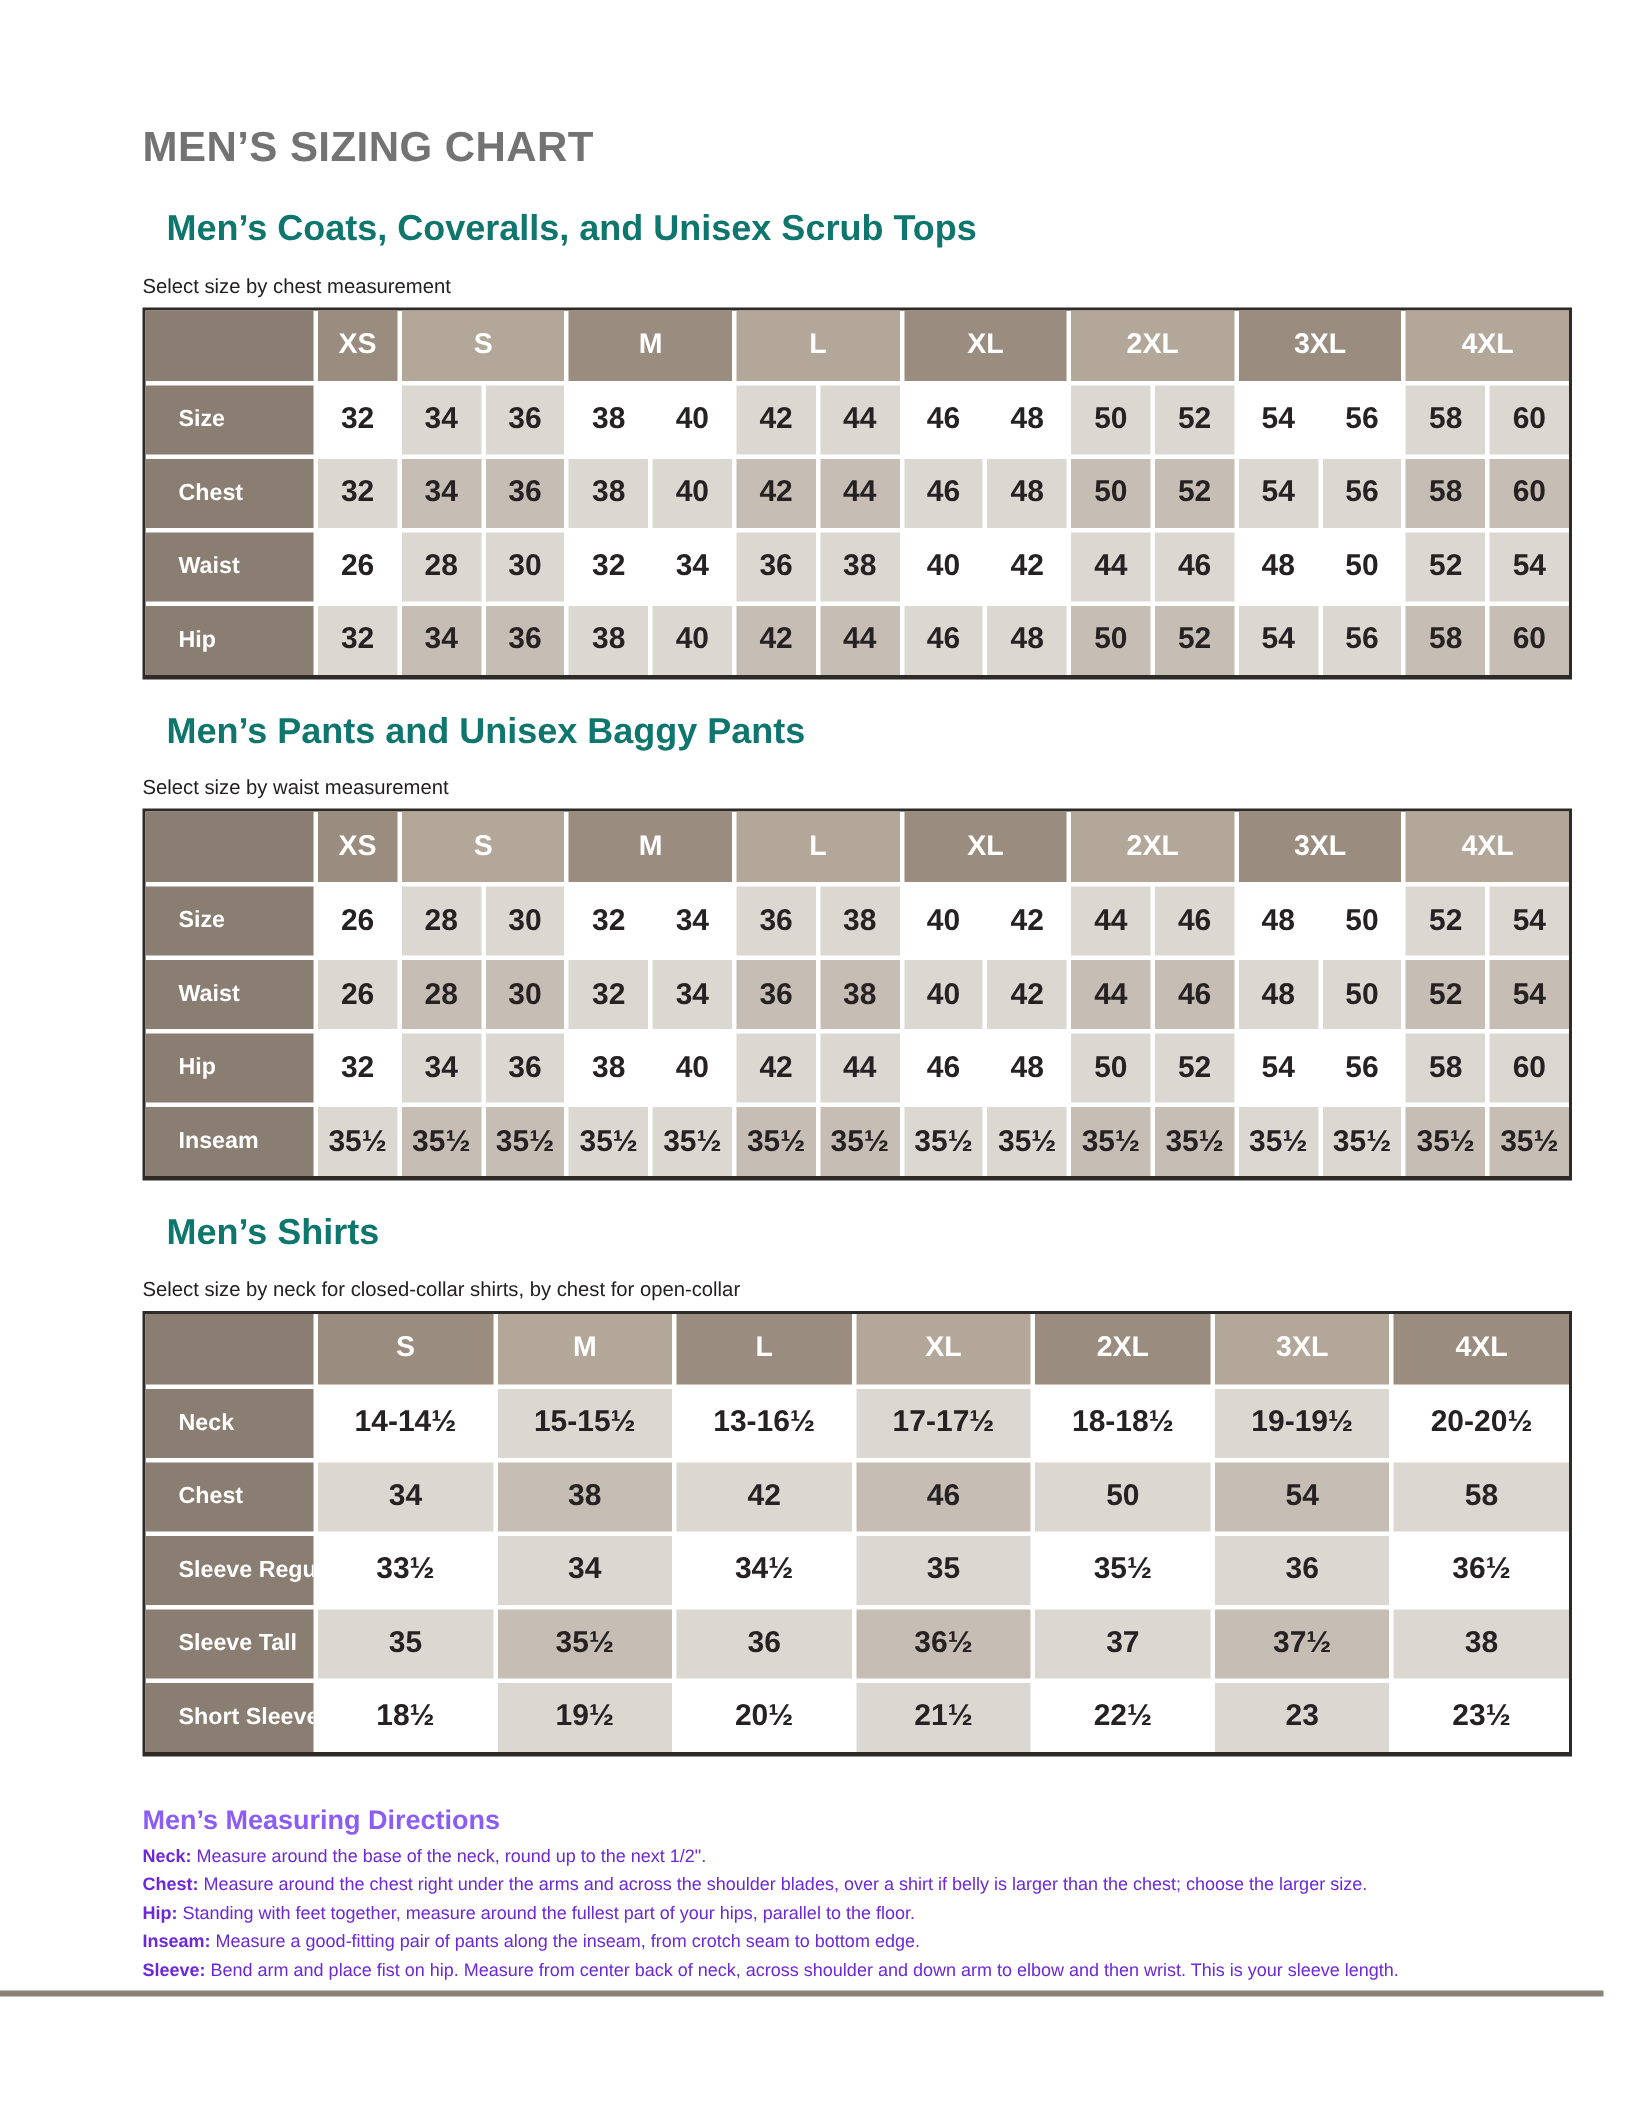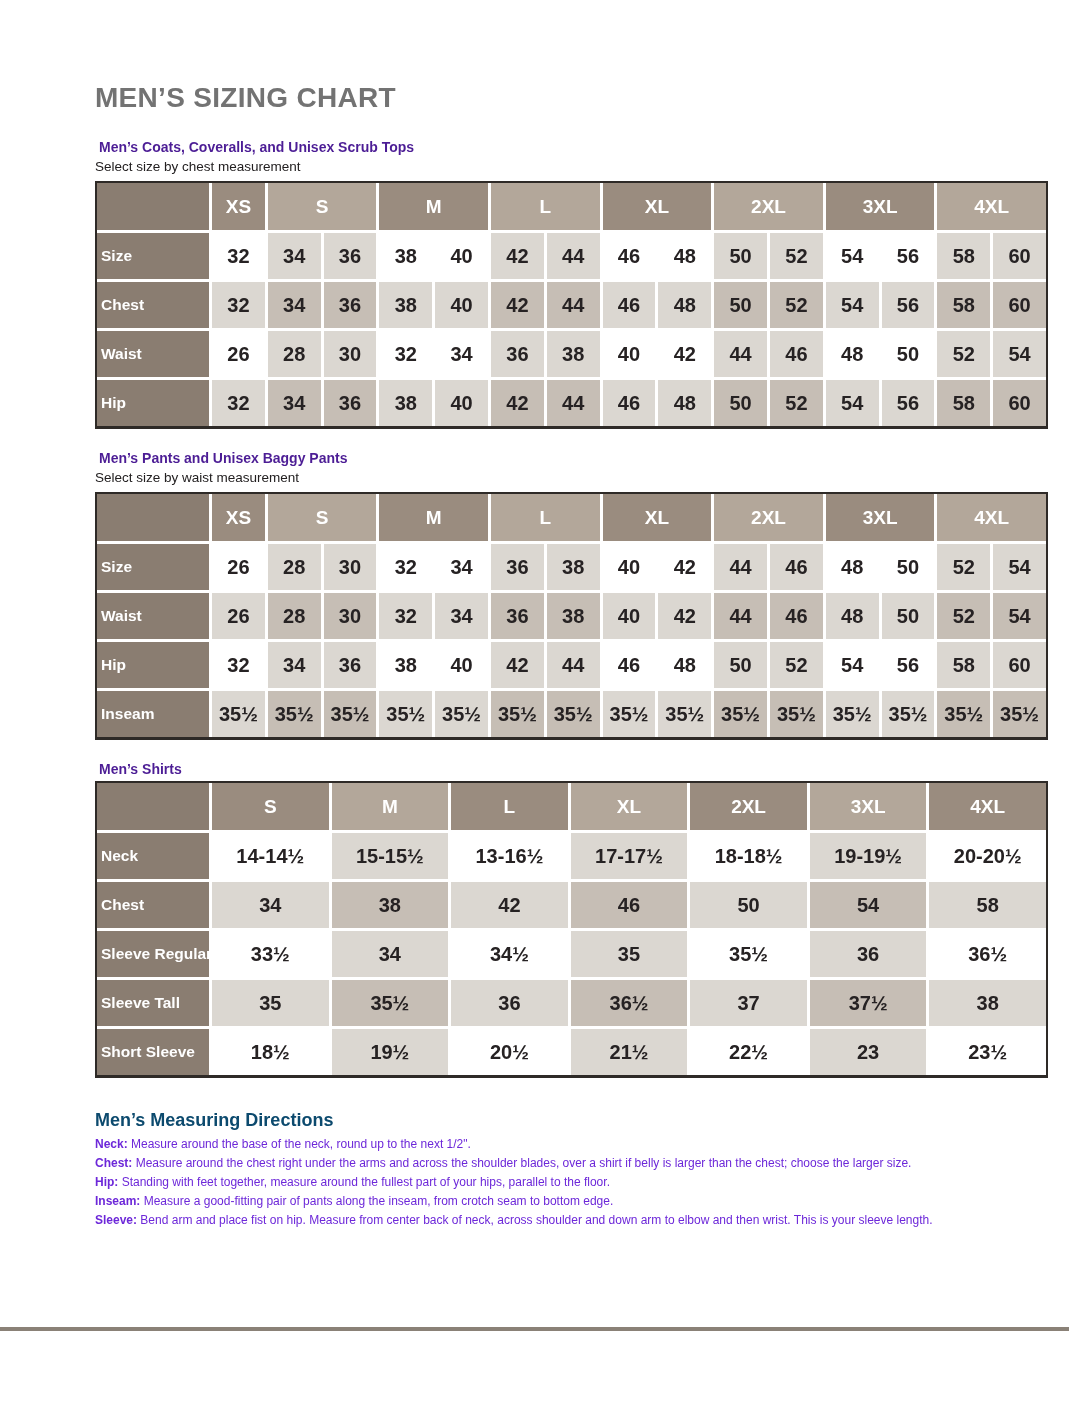--- a/index.html
+++ b/index.html
@@ -19,25 +19,25 @@
     font-size: 28px;
     font-weight: 700;
     letter-spacing: 0.3px;
     color: #737373;
     line-height: 1;
     margin: 0 0 27px 0;
   }
 
   .table-section { margin-bottom: 21px; }
   h2.section-heading {
-    font-size: 14px;
+    font-size: 24px;
     font-weight: 700;
-    color: #4c1d95;
+    color: #0f766e;
     line-height: 1.15;
-    margin: 4px;
+    margin: 16px;
   }
   .section-subtitle {
     font-size: 13.5px;
     color: #232021;
     margin: 1px 0 7px 0;
   }
 
   .table-grid {
     display: grid;
     gap: 3px;
@@ -53,36 +53,36 @@
     font-weight: 700;
     font-size: 20px;
     color: #262223;
     overflow: hidden;
   }
   .tg-corner { background: #8a7d71; }
   .tg-label {
     background: #8a7d71;
     color: #ffffff;
     justify-content: flex-start;
-    padding-left: 4px;
+    padding-left: 22px;
     font-size: 15.5px;
     white-space: nowrap;
   }
   .tg-header { color: #ffffff; font-size: 19px; }
   .hdr-dark  { background: #9a8c7f; }
   .hdr-light { background: #b3a79a; }
   .cell-0 { background: #ffffff; }
   .cell-1 { background: #dbd7d1; }
   .cell-2 { background: #c6beb5; }
 
   .directions { margin-top: 32px; width: 897px; }
   h2.directions-heading {
     font-size: 18px;
     font-weight: 700;
-    color: #0c4a6e;
+    color: #8b5cf6;
     margin: 0 0 4px 0;
   }
   .dir-line {
     font-size: 12px;
     line-height: 19px;
     color: #6d28d9;
   }
   .dir-line strong { font-weight: 700; }
 
   .bottom-rule {
@@ -257,20 +257,21 @@
           <div class="tg-cell cell-2">35½</div>
           <div class="tg-cell cell-1">35½</div>
           <div class="tg-cell cell-1">35½</div>
           <div class="tg-cell cell-2">35½</div>
           <div class="tg-cell cell-2">35½</div>
         </div>
     </section>
 
     <section class="table-section">
       <h2 class="section-heading">Men’s Shirts</h2>
+      <div class="section-subtitle">Select size by neck for closed-collar shirts, by chest for open-collar</div>
       <div class="table-grid" style="grid-template-columns: 112px repeat(7, 1fr); grid-template-rows: 47px repeat(5, 46px);">
           <div class="tg-cell tg-corner"></div>
           <div class="tg-cell tg-header hdr-dark" style="grid-column: span 1;">S</div>
           <div class="tg-cell tg-header hdr-light" style="grid-column: span 1;">M</div>
           <div class="tg-cell tg-header hdr-dark" style="grid-column: span 1;">L</div>
           <div class="tg-cell tg-header hdr-light" style="grid-column: span 1;">XL</div>
           <div class="tg-cell tg-header hdr-dark" style="grid-column: span 1;">2XL</div>
           <div class="tg-cell tg-header hdr-light" style="grid-column: span 1;">3XL</div>
           <div class="tg-cell tg-header hdr-dark" style="grid-column: span 1;">4XL</div>
           <div class="tg-cell tg-label">Neck</div>

